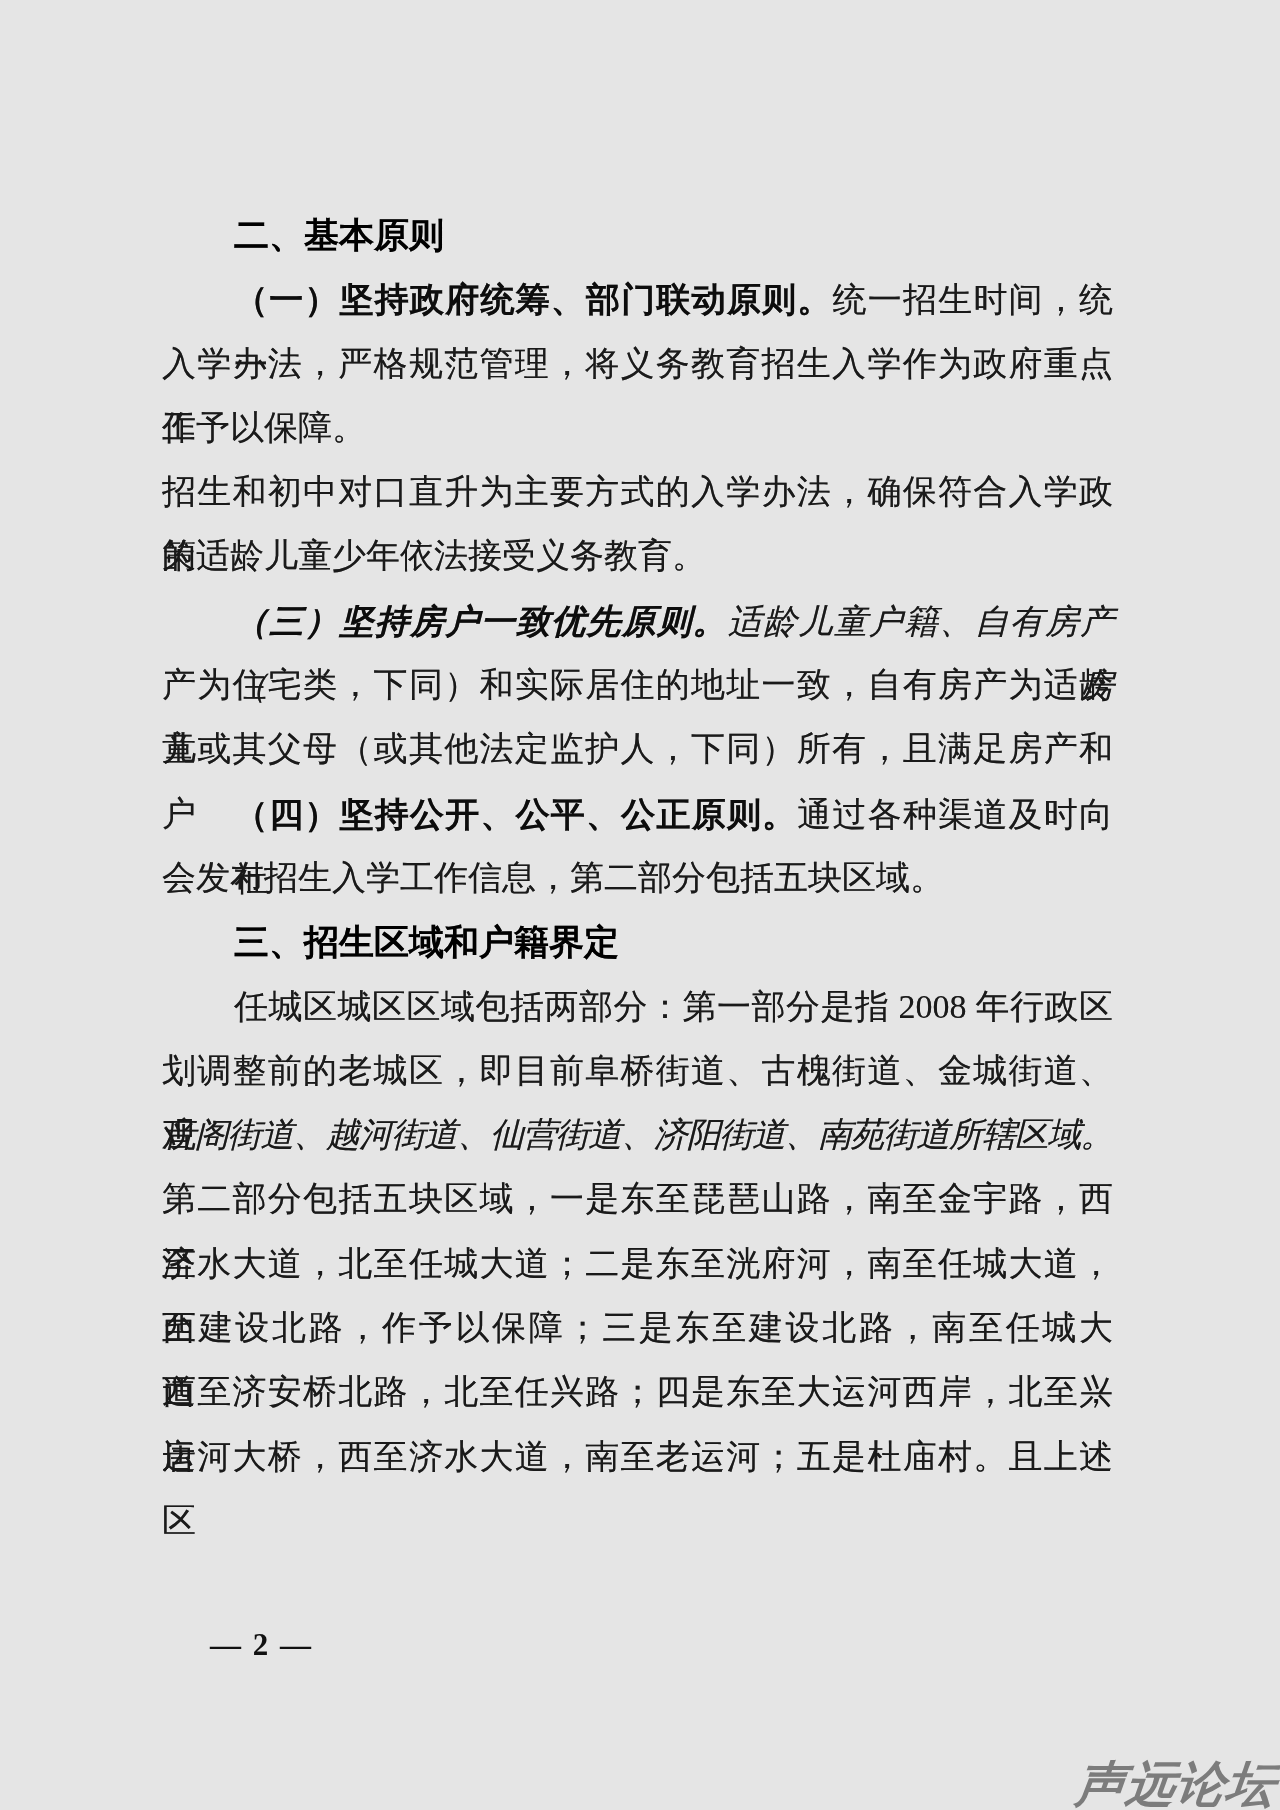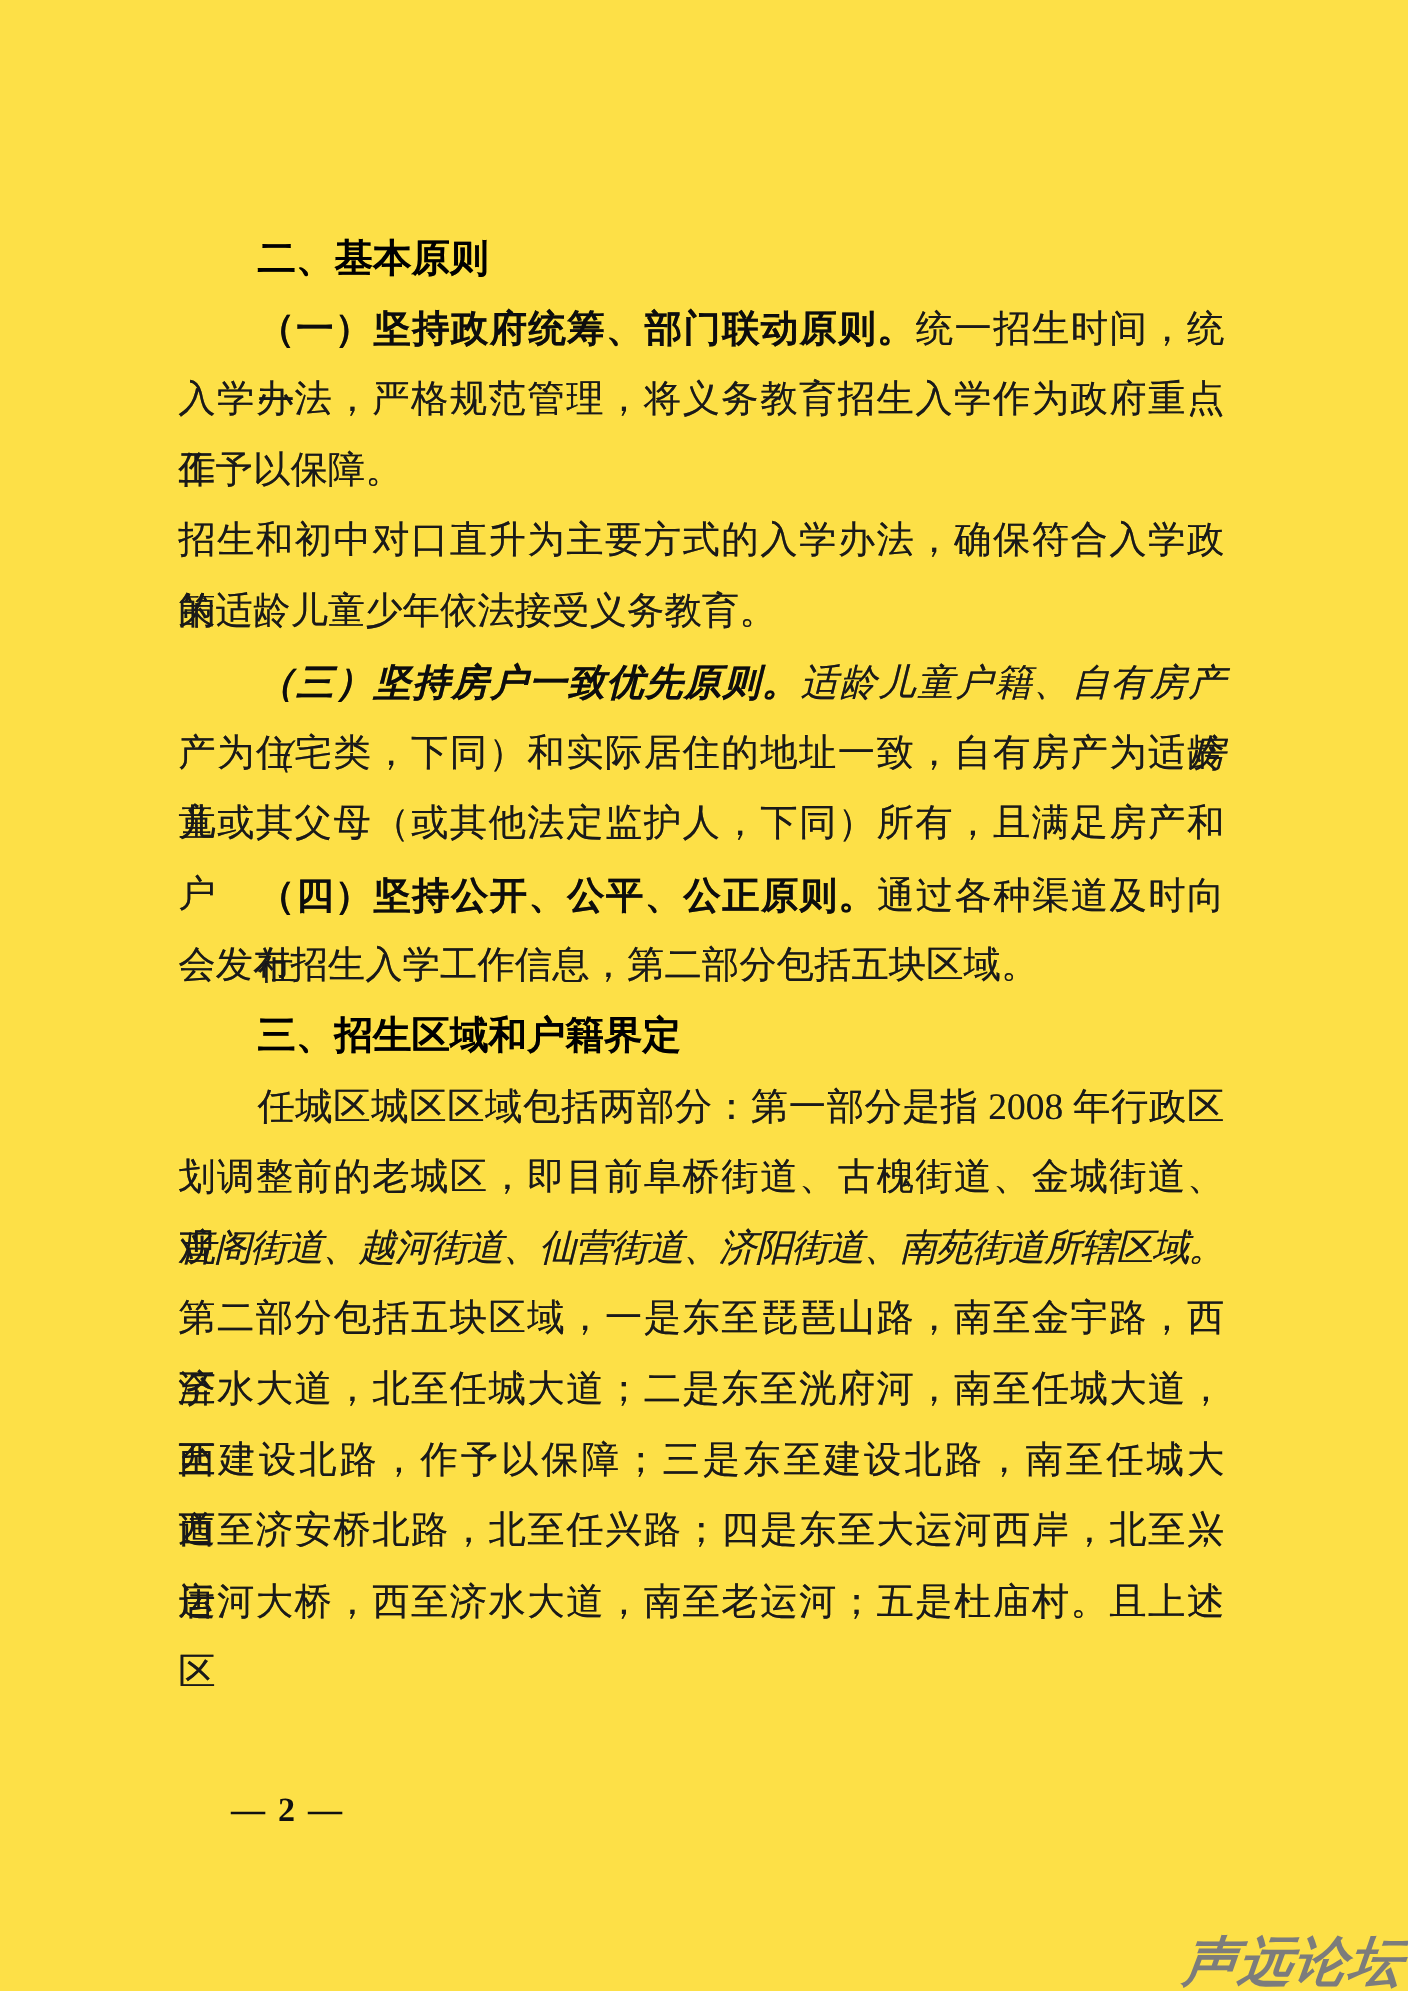--- a/index.html
+++ b/index.html
@@ -4,21 +4,21 @@
 <style>
   html, body {
     margin: 0;
     padding: 0;
     background: #ffffff;
   }
   .page {
     position: relative;
     width: 1280px;
     height: 1810px;
-    background: #fde047;
+    background: #e5e5e5;
     overflow: hidden;
     font-family: "Liberation Serif", "DejaVu Serif", serif;
   }
   .content {
     position: absolute;
     left: 162px;
     top: 203px;
     width: 951px;
   }
   .line {

